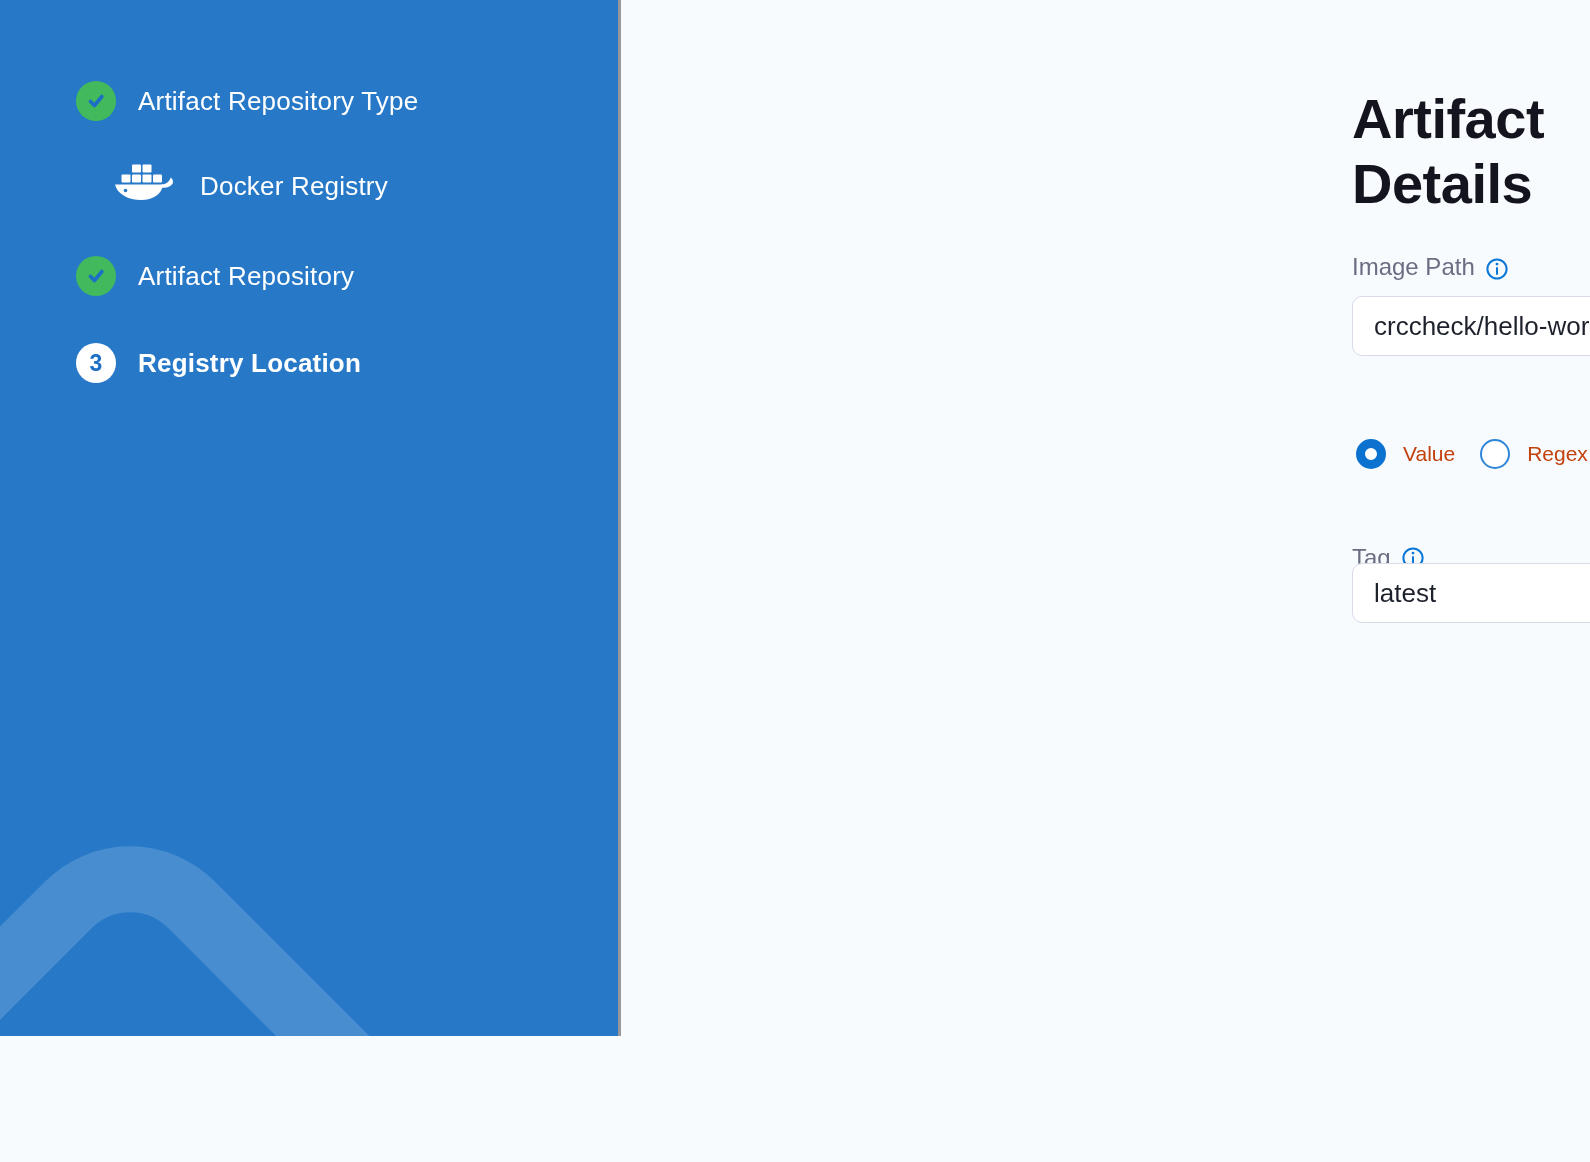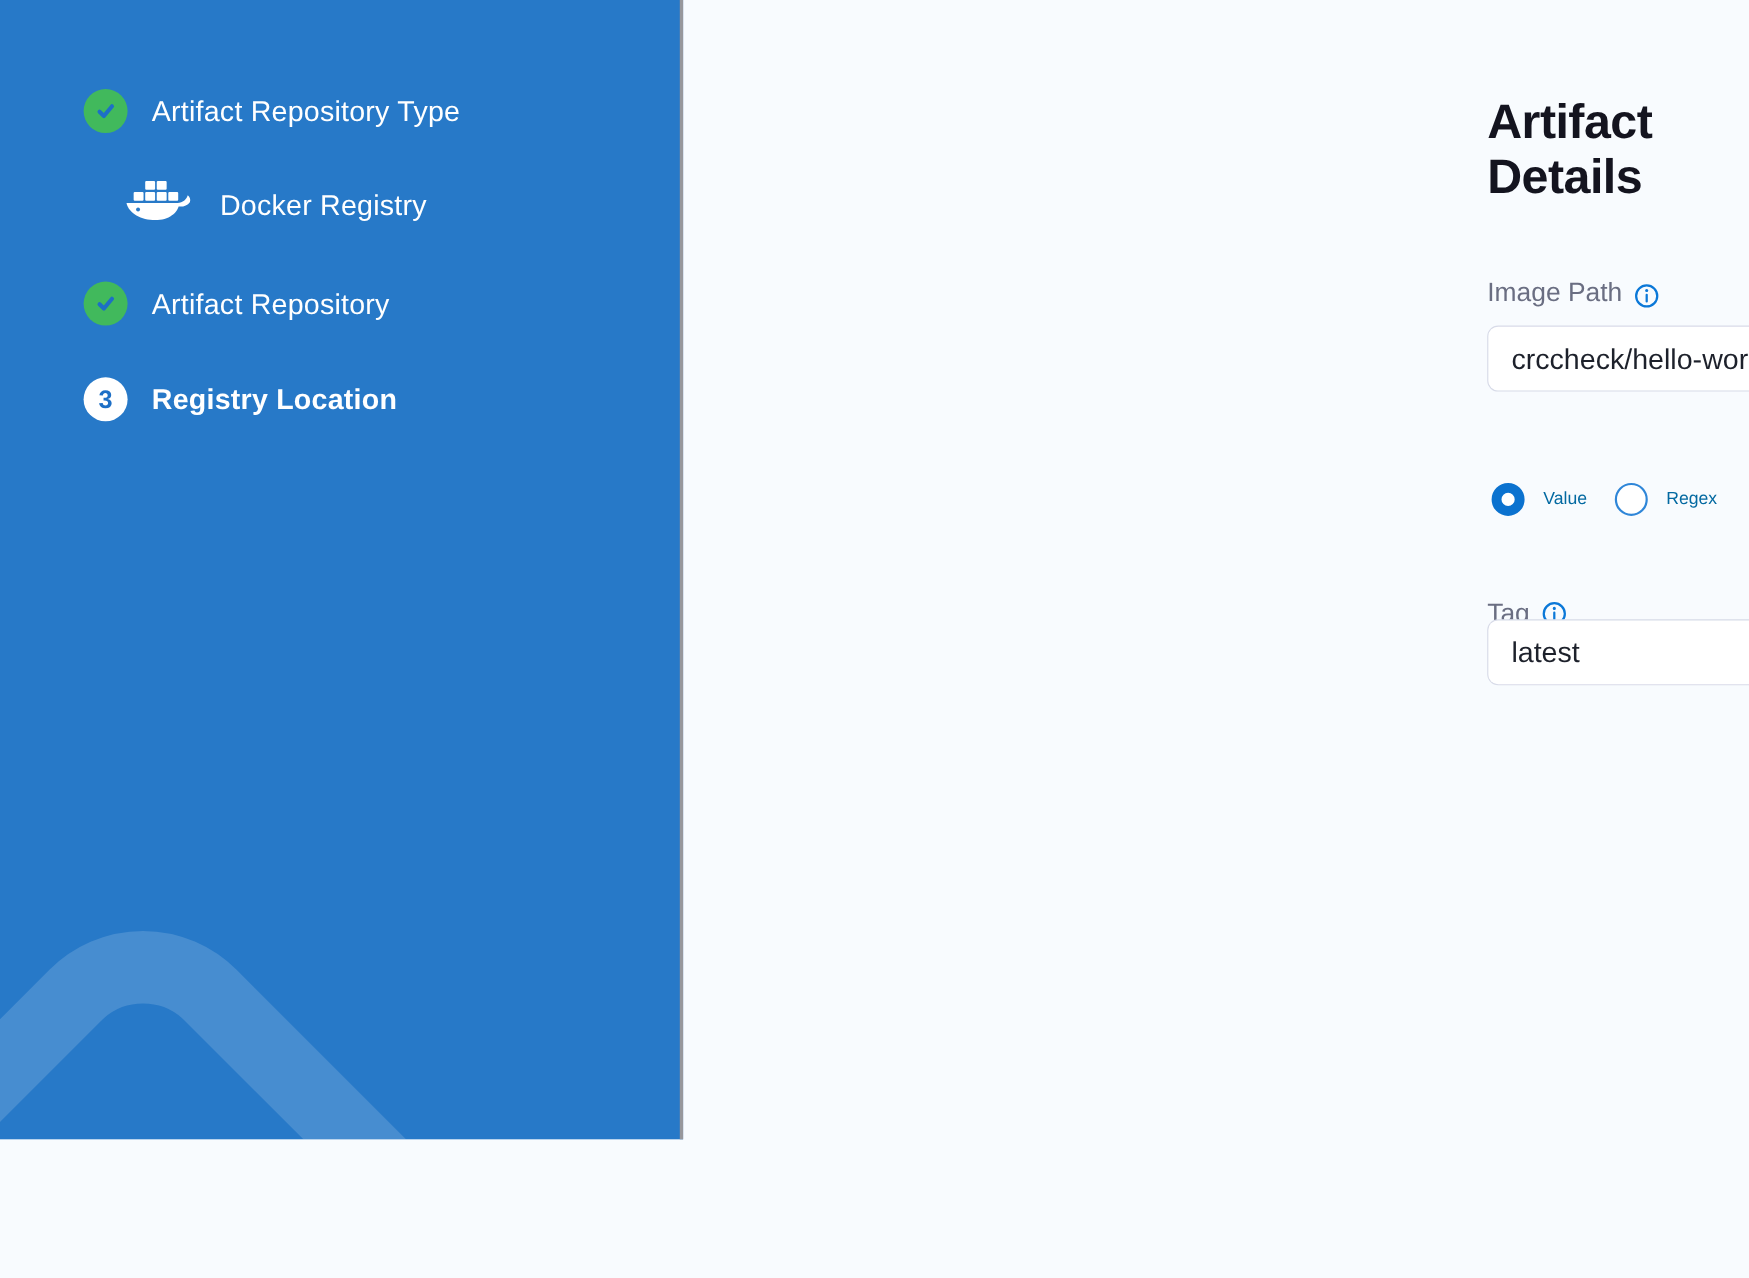--- a/index.html
+++ b/index.html
@@ -40,21 +40,21 @@
   .substep-row {
     position: absolute; left: 112px;
     display: flex; align-items: center; gap: 18px;
   }
   .substep-label { color: #ffffff; font-size: 26px; font-weight: 400; letter-spacing: 0.2px; }
 
   
   .main { position: absolute; left: 624px; top: 0; right: 0; bottom: 0; }
   .page-title {
     position: absolute; left: 728px; top: 86px;
-    font-size: 44px; font-weight: 800; color: #14141f; letter-spacing: -0.5px;
+    font-size: 56px; font-weight: 800; color: #14141f; letter-spacing: -0.5px;
   }
   .field-label-row {
     position: absolute; left: 728px;
     display: flex; align-items: center; gap: 10px;
     font-size: 24px; color: #6a6e82;
   }
   .info-icon { color: #0b78d8; width: 24px; height: 24px; display: inline-flex; cursor: pointer; }
   .info-icon svg { width: 100%; height: 100%; }
 
   .input-group {
@@ -78,21 +78,21 @@
   }
 
   .radio-row {
     position: absolute; left: 732px; top: 439px;
     display: flex; align-items: center; gap: 25px;
   }
   .radio-option { display: flex; align-items: center; gap: 17px; cursor: pointer; }
   .radio-dot { width: 30px; height: 30px; border-radius: 50%; background: #ffffff; flex: none; }
   .radio-dot.selected { border: 9px solid #0b72cf; }
   .radio-dot.unselected { border: 2.5px solid #2f86d8; }
-  .radio-label { font-size: 16px; color: #0369a1; }
+  .radio-label { font-size: 21px; color: #c2410c; }
 
   .btn {
     position: absolute; top: 1052px; height: 60px;
     display: flex; align-items: center; justify-content: center; gap: 14px;
     border-radius: 9px; font-size: 26px; font-weight: 700; cursor: pointer;
     font-family: "Liberation Sans", "DejaVu Sans", sans-serif;
   }
   .btn svg { width: 22px; height: 22px; }
   .btn-back {
     left: 731px; width: 170px;

